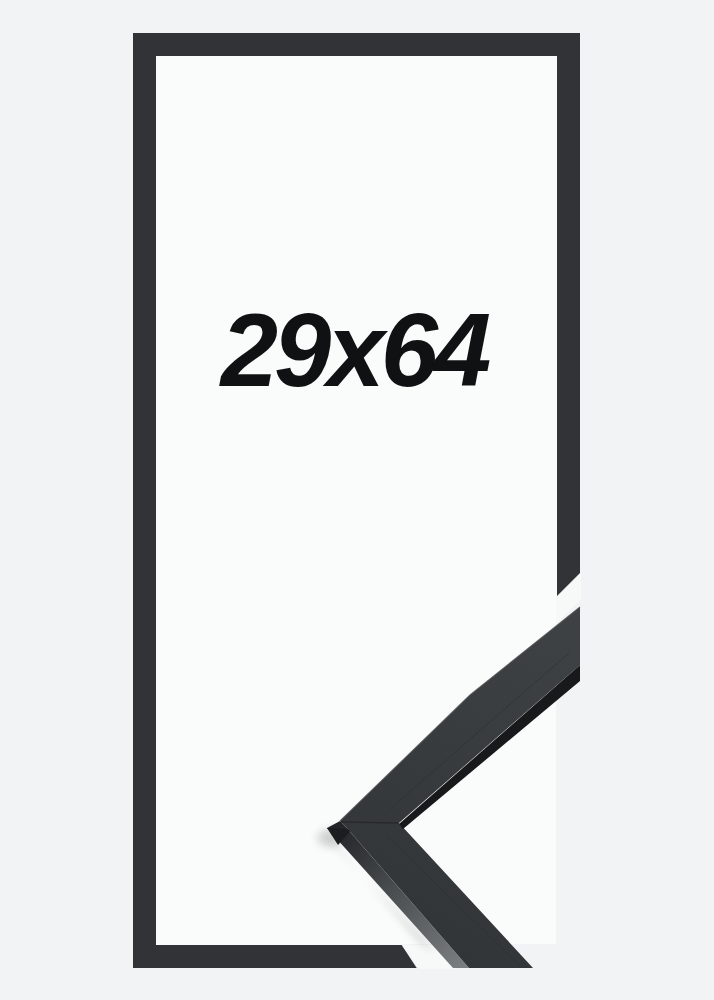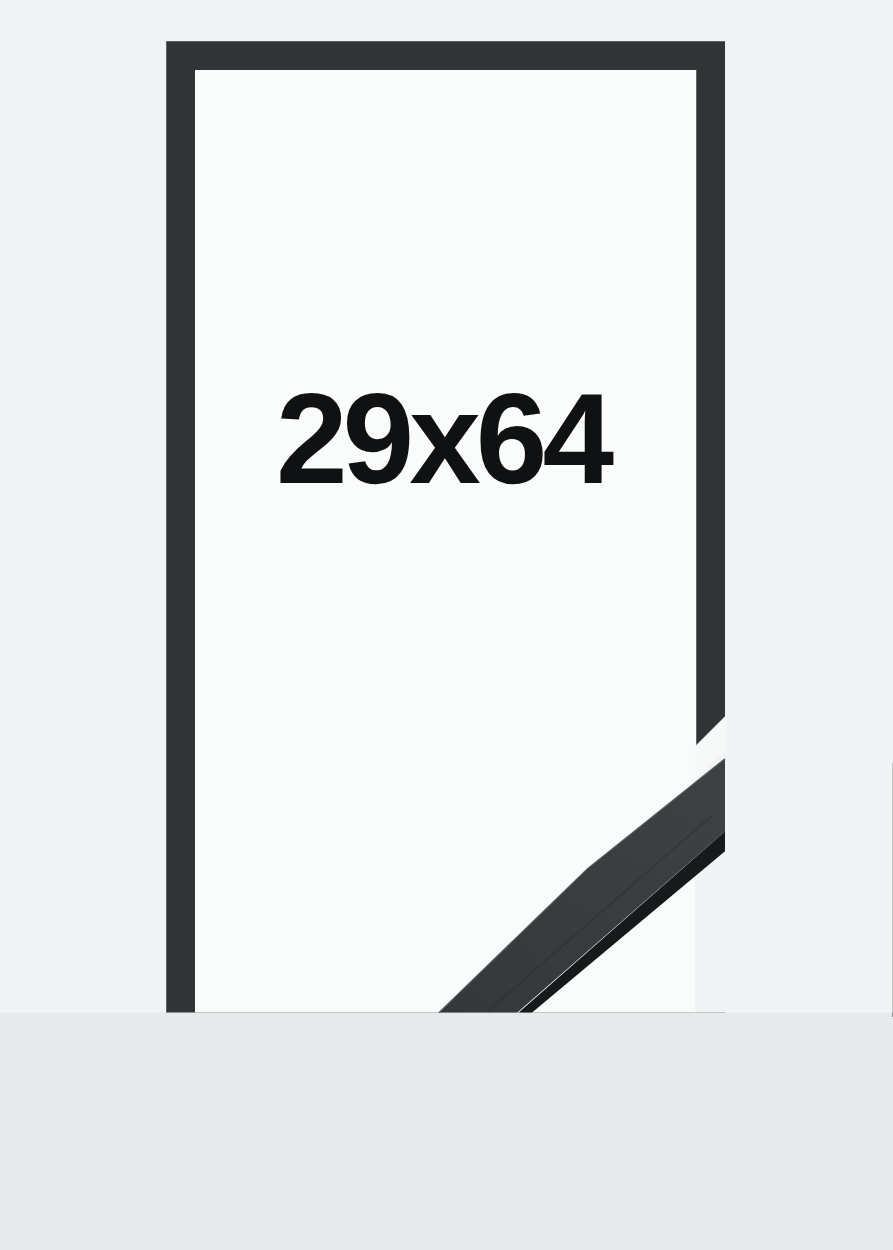--- a/index.html
+++ b/index.html
@@ -3,23 +3,24 @@
 <meta charset="utf-8">
 <style>
   html, body {
     margin: 0;
     padding: 0;
     background: #e8e9ea;
   }
   .stage {
     position: relative;
     width: 714px;
-    height: 810px;
+    height: 1000px;
     overflow: hidden;
     font-family: "Liberation Sans", sans-serif;
+    font-style: italic;
   }
   .stage svg {
     position: absolute;
     left: 0;
     top: 0;
     display: block;
   }
   .size-text {
     font-family: "Liberation Sans", "DejaVu Sans", sans-serif;
     font-weight: 700;

